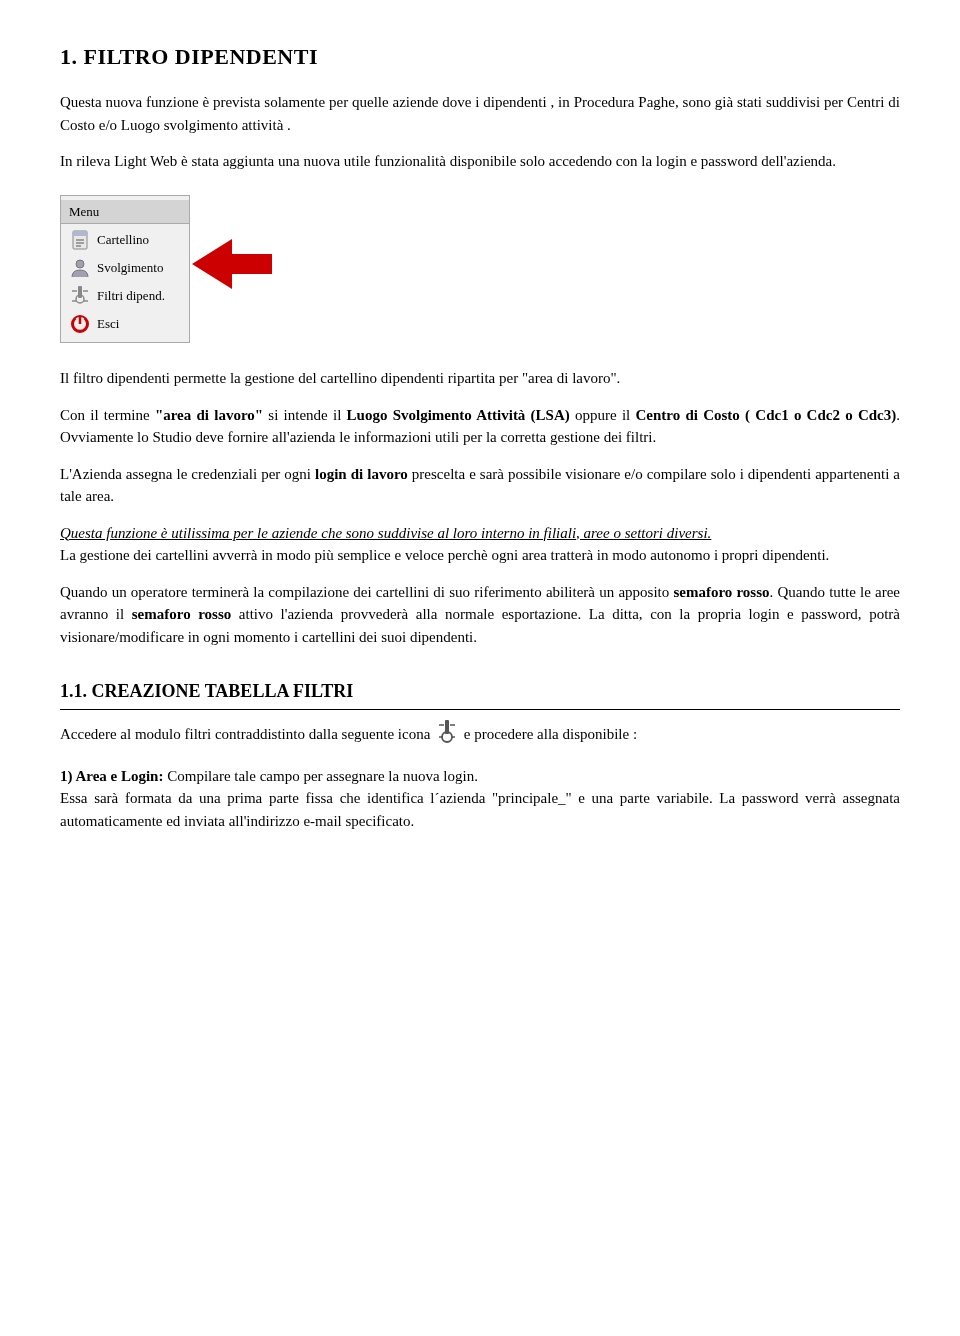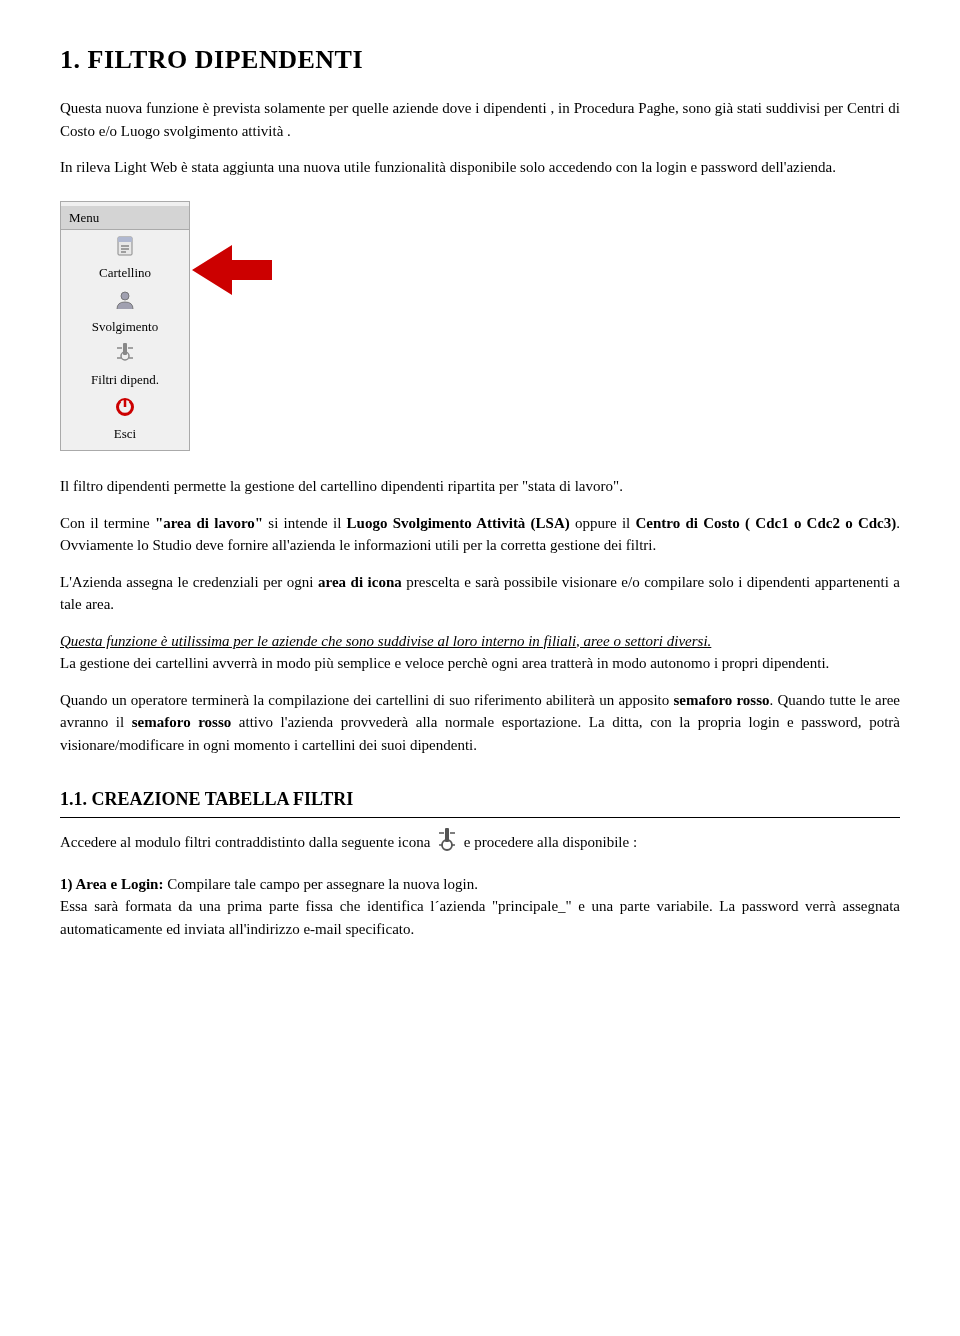--- a/index.html
+++ b/index.html
@@ -5,21 +5,21 @@
     * { box-sizing: border-box; margin: 0; padding: 0; }
     body {
       background: #ffffff;
       font-family: "Times New Roman", Times, serif;
       font-size: 15px;
       color: #000000;
       padding: 40px 60px;
       line-height: 1.5;
     }
     h1.page-title {
-      font-size: 26px;
+      font-size: 22px;
       font-weight: bold;
       text-transform: uppercase;
       margin-bottom: 18px;
       letter-spacing: 0.5px;
     }
     p {
       margin-bottom: 14px;
       text-align: justify;
     }
     .menu-box {
@@ -38,21 +38,20 @@
       font-size: 13px;
       font-weight: normal;
       margin-bottom: 2px;
     }
     .menu-item {
       display: flex;
       align-items: center;
       padding: 3px 8px;
       font-size: 13px;
       gap: 6px;
-      flex-direction: column;
     }
     .menu-icon {
       width: 22px;
       height: 22px;
       display: inline-block;
       flex-shrink: 0;
     }
     .menu-area {
       display: flex;
       align-items: flex-start;
@@ -148,27 +147,27 @@
     </div>
   </div>
 
   <div class="red-arrow">
     <svg width="80" height="50" viewBox="0 0 80 50">
       <polygon points="0,25 40,0 40,15 80,15 80,35 40,35 40,50" fill="#cc0000"></polygon>
     </svg>
   </div>
 </div>
 
-<p>Il filtro dipendenti permette la gestione del cartellino dipendenti ripartita per "stata di lavoro".</p>
+<p>Il filtro dipendenti permette la gestione del cartellino dipendenti ripartita per "area di lavoro".</p>
 
 <p>
   <span>Con il termine <strong>"area di lavoro"</strong> si intende il <strong>Luogo Svolgimento Attività (LSA)</strong> oppure il <strong>Centro di Costo ( Cdc1 o Cdc2 o Cdc3)</strong>. Ovviamente lo Studio deve fornire all'azienda le informazioni utili per la corretta gestione dei filtri.</span>
 </p>
 
-<p>L'Azienda assegna le credenziali  per ogni <strong>area di icona</strong> prescelta e sarà possibile visionare e/o compilare solo i dipendenti appartenenti a tale area.</p>
+<p>L'Azienda assegna le credenziali  per ogni <strong>login di lavoro</strong> prescelta e sarà possibile visionare e/o compilare solo i dipendenti appartenenti a tale area.</p>
 
 <p>
   <span class="underline-italic">Questa funzione è utilissima per le aziende che sono suddivise al loro interno in filiali, aree o settori diversi.</span><br>
   La gestione dei cartellini avverrà in modo più semplice e veloce perchè ogni area tratterà in modo autonomo i propri dipendenti.
 </p>
 
 <p>Quando un operatore terminerà la compilazione dei cartellini di suo riferimento abiliterà un apposito <strong>semaforo rosso</strong>. Quando tutte le aree avranno il <strong>semaforo rosso</strong> attivo l'azienda provvederà alla normale esportazione. La ditta, con la propria login e password, potrà visionare/modificare in ogni momento i cartellini dei suoi dipendenti.</p>
 
 <div style="margin-top: 16px;">
   <h2 class="subsection-title">1.1.   CREAZIONE TABELLA FILTRI</h2>

